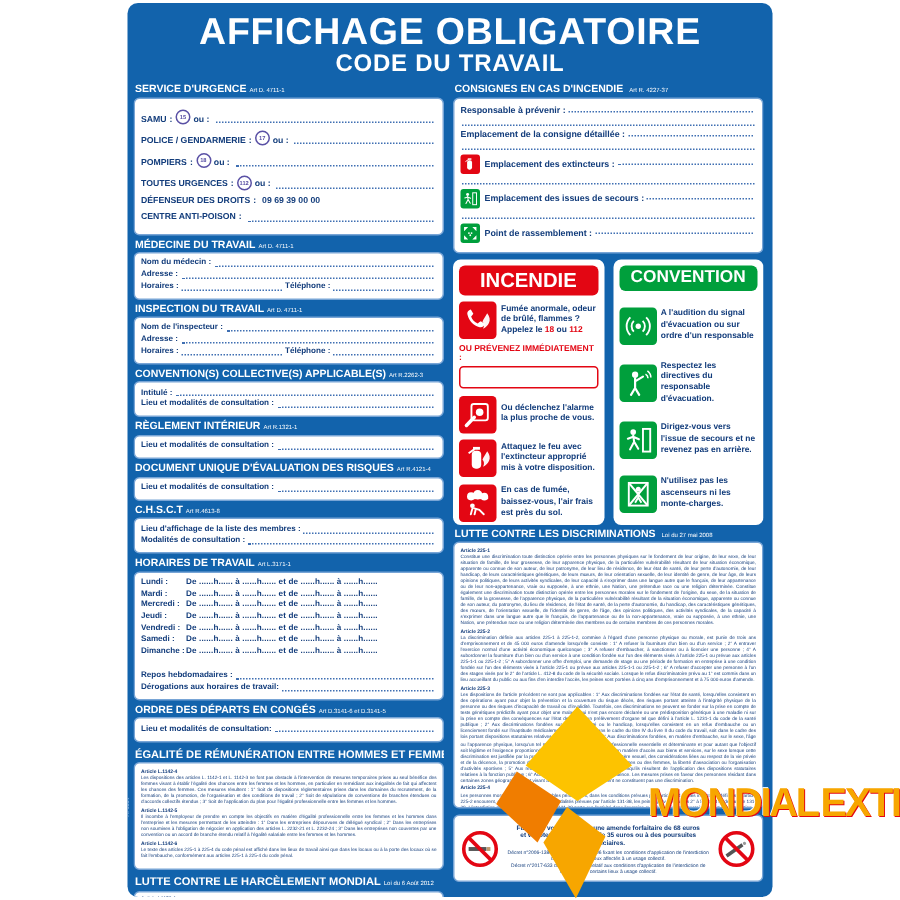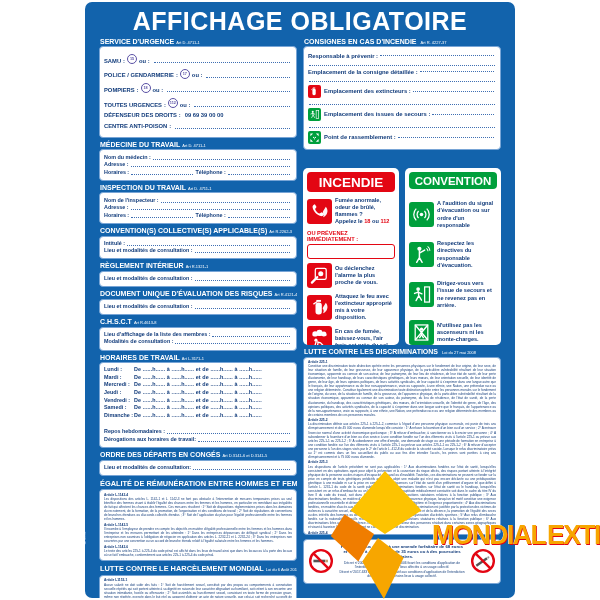--- a/index.html
+++ b/index.html
@@ -1,19 +1,19 @@
 <!DOCTYPE html>
 <html><head>
 <meta charset="utf-8">
 <style>
   html,body{margin:0;padding:0;}
   body{width:600px;height:600px;background:#ffffff;overflow:hidden;position:relative;
        font-family:"Liberation Sans", sans-serif;}
   .poster{position:absolute;left:85px;top:2px;width:430px;height:596px;background:#1263ac;
-          border-radius:7px;box-sizing:border-box;padding:2px 14px;overflow:hidden;}
+          border-radius:7px;box-sizing:border-box;padding:2px 4px;overflow:hidden;}
   .title{color:#fff;font-weight:bold;font-size:25px;text-align:center;letter-spacing:.5px;margin-top:5px;line-height:1.02;}
   .subtitle{color:#fff;font-weight:bold;font-size:16px;text-align:center;letter-spacing:.5px;line-height:1.05;margin-bottom:2px;}
   .cols{display:flex;gap:6px;}
   .col{width:207px;overflow:hidden;}
   .shead{color:#fff;font-weight:bold;font-size:7px;margin:3px 1px 1.5px;white-space:nowrap;}
   .shead.big{font-size:7.4px;}
   .shead .ref{font-size:4px;font-weight:normal;margin-left:2px;}
   .wbox{background:#fff;border:1px solid #78a5d6;border-radius:4px;padding:2.5px 4px;box-sizing:border-box;overflow:hidden;}
   .frow{display:flex;align-items:flex-end;font-size:5.4px;font-weight:bold;color:#123c7b;margin:1.7px 0;line-height:1.1;}
   .frow.spaced{margin:4.6px 0;font-size:5.8px;}
@@ -30,21 +30,21 @@
   .legal{font-size:3.15px;line-height:1.28;color:#123c7b;text-align:justify;}
   .lpar{margin-bottom:1.6px;}
   .lhead{display:block;font-weight:bold;font-size:3.3px;}
   
   .crow{display:flex;align-items:center;font-size:5.9px;font-weight:bold;color:#123c7b;margin-top:3px;}
   .cicon{width:13px;height:13px;border-radius:2px;flex:0 0 13px;margin-right:3px;display:flex;align-items:center;justify-content:center;}
   .cicon svg{width:11px;height:11px;}
   .redbg{background:#e30613;}
   .greenbg{background:#009f3c;}
   .fullline{border-bottom:1px dotted #3f6fb2;height:4px;margin:2px 1px 3px;}
-  .panels{display:flex;gap:6px;margin-top:18px;}
+  .panels{display:flex;gap:6px;margin-top:4px;}
   .panel{background:#fff;border-radius:5px;flex:1;padding:4px;box-sizing:border-box;height:177px;overflow:hidden;display:flex;flex-direction:column;}
   .panel-h{border-radius:4px;color:#fff;font-weight:bold;text-align:center;padding:2.5px 0;}
   .inc .panel-h{background:#e30613;font-size:13.5px;}
   .eva .panel-h{background:#009f3c;font-size:11.5px;}
   .pitem{display:flex;gap:3px;align-items:center;margin-top:4.5px;}
   .eva .pitem{margin-top:11px;}
   .pic{width:25px;height:25px;border-radius:3px;flex:0 0 25px;display:flex;align-items:center;justify-content:center;}
   .inc .pic{background:#e30613;}
   .eva .pic{background:#009f3c;}
   .pic svg{width:21px;height:21px;}
@@ -63,20 +63,21 @@
   .logo svg{width:100px;height:128px;flex:0 0 100px;}
   .logo-text{display:flex;flex-direction:row;margin-left:2px;}
   .logo-line{font-weight:bold;font-size:27px;letter-spacing:-1.5px;color:#f7a600;line-height:1.05;
              text-shadow:0.7px 0.7px 0 #e30613, -0.4px -0.4px 0 #ffffff;transform:scaleX(.98);transform-origin:left;}
 </style>
 </head>
 <body>
 
 <div class="poster">
   <div class="title">AFFICHAGE OBLIGATOIRE</div>
+  <div class="subtitle">CODE DU TRAVAIL</div>
   <div class="cols">
     <div class="col" id="left-col">
         <div class="section">
           <div class="shead"><span>SERVICE D'URGENCE</span><span class="ref">Art D. 4711-1</span></div>
           <div class="wbox">
             <div class="frow spaced">
               <span class="flabel">SAMU</span>
               <span class="sep">:</span>
               <span class="circle">15</span>
               <span class="after">ou :</span>

